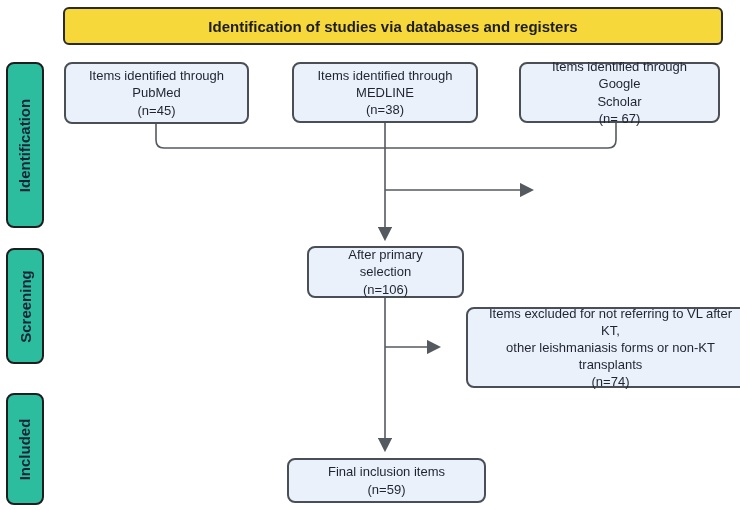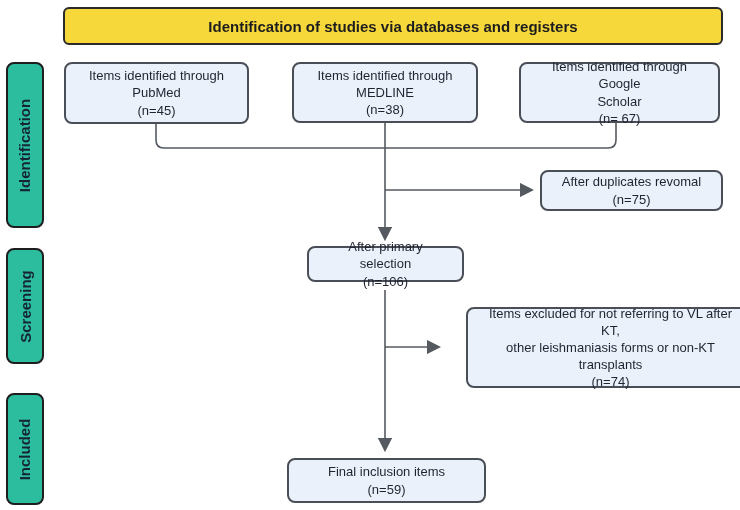--- a/index.html
+++ b/index.html
@@ -51,21 +51,21 @@
     line-height: 1.32;
     z-index: 1;
     padding: 2px 12px;
   }
   .flow-box .box-text { white-space: pre-line; }
 
   .box-pubmed    { left: 64px;  top: 62px;  width: 185px; height: 62px; }
   .box-medline   { left: 292px; top: 62px;  width: 186px; height: 61px; }
   .box-scholar   { left: 519px; top: 62px;  width: 201px; height: 61px; }
   .box-duplicates{ left: 540px; top: 170px; width: 183px; height: 41px; }
-  .box-primary   { left: 307px; top: 246px; width: 157px; height: 36px; }
+  .box-primary   { left: 307px; top: 246px; width: 157px; height: 52px; }
   .box-excluded  { left: 447px; top: 307px; width: 289px; height: 81px; margin-left: 19px; }
   .box-final     { left: 287px; top: 458px; width: 199px; height: 45px; }
 
   .stage {
     position: absolute;
     left: 6px; width: 38px;
     background: var(--sidebar-fill, #2bbd9e);
     border: 2px solid var(--sidebar-border, #1e1e1e);
     border-radius: 8px;
     box-sizing: border-box;
@@ -123,24 +123,20 @@
   <div class="flow-box box-medline">
     <div class="box-text">Items identified through
 MEDLINE
 (n=38)</div>
   </div>
   <div class="flow-box box-scholar">
     <div class="box-text">Items identified through Google
 Scholar
 (n= 67)</div>
   </div>
-  <div class="flow-box box-duplicates">
-    <div class="box-text">After duplicates revomal
-(n=75)</div>
-  </div>
   <div class="flow-box box-primary">
     <div class="box-text">After primary selection
 (n=106)</div>
   </div>
   <div class="flow-box box-excluded">
     <div class="box-text">Items excluded for not referring to VL after KT,
 other leishmaniasis forms or non-KT transplants
 (n=74)</div>
   </div>
   <div class="flow-box box-final">

